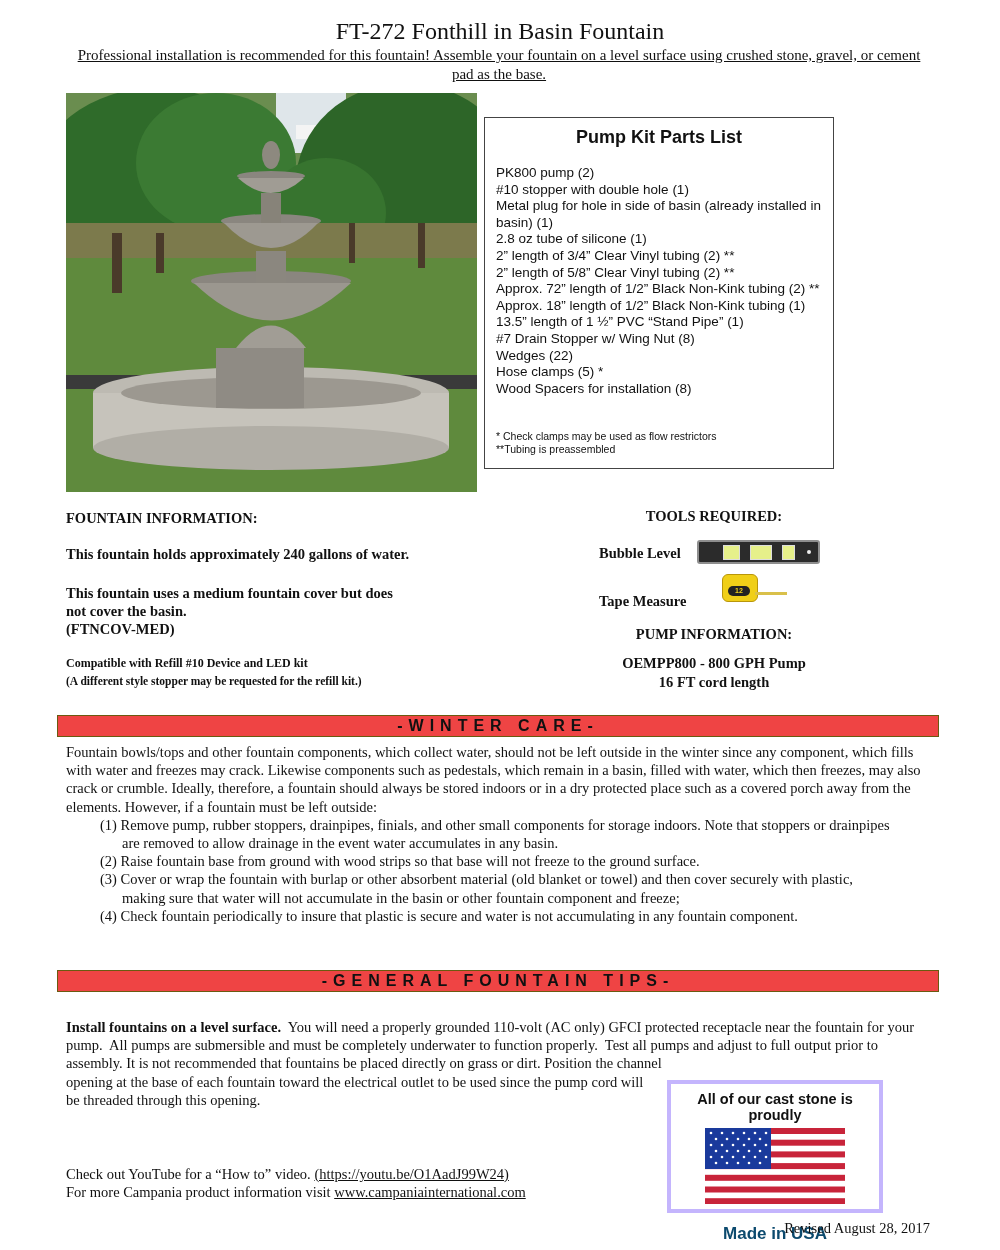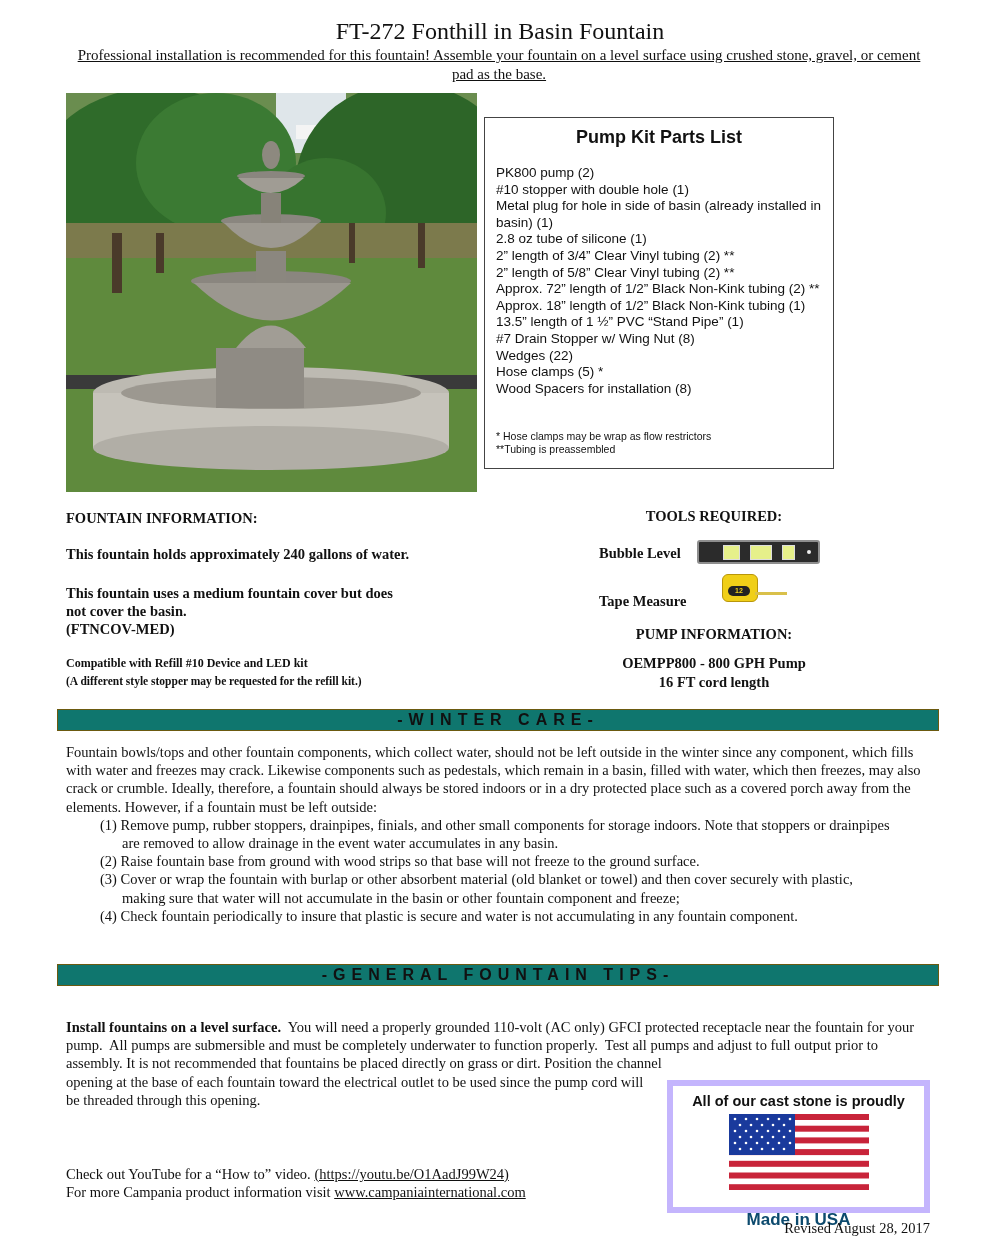--- a/index.html
+++ b/index.html
@@ -7,25 +7,25 @@
   .abs { position:absolute; }
   .title { left:0; width:1000px; top:17px; text-align:center; font-size:24px; line-height:28px; }
   .subtitle { left:66px; width:866px; top:46px; text-align:center; font-size:15px; line-height:19px; text-decoration:underline; }
   .photo { left:66px; top:93px; width:411px; height:399px; overflow:hidden; background:#5a7f45; }
   .parts-box { left:484px; top:117px; width:350px; height:352px; border:1px solid #444; box-sizing:border-box; font-family:"Liberation Sans", sans-serif; }
   .parts-title { text-align:center; font-weight:bold; font-size:18px; margin-top:8px; line-height:22px; }
   .parts-list { list-style:none; margin:0; padding:0; position:absolute; left:11px; top:47px; font-size:13.5px; line-height:16.6px; }
   .parts-notes { position:absolute; left:11px; top:312px; font-size:10.5px; line-height:13px; }
   .finfo { left:66px; width:400px; font-weight:bold; }
   .tools { left:594px; width:240px; text-align:center; font-weight:bold; }
-  .band { left:57px; width:882px; height:22px; background:#0f766e; border:1px solid #6b5a10; box-sizing:border-box; text-align:center; font-family:"Liberation Sans", sans-serif; font-weight:bold; font-size:16px; letter-spacing:6px; line-height:20px; }
+  .band { left:57px; width:882px; height:22px; background:#ef4444; border:1px solid #6b5a10; box-sizing:border-box; text-align:center; font-family:"Liberation Sans", sans-serif; font-weight:bold; font-size:16px; letter-spacing:6px; line-height:20px;margin-top:6px; }
   .para { left:66px; width:870px; font-size:14.5px; line-height:18.2px; }
   .wlist { list-style:none; margin:0; padding:0; }
   .wlist li { padding-left:22px; text-indent:-22px; }
-  .usa-box { left:667px; top:1080px; width:263px; height:133px; border:6px solid #c4b5fd; box-sizing:border-box; font-family:"Liberation Sans", sans-serif; text-align:center; }
+  .usa-box { left:667px; top:1080px; width:216px; height:133px; border:4px solid #c4b5fd; box-sizing:border-box; font-family:"Liberation Sans", sans-serif; text-align:center; }
   a { color:#111; }
 </style>
 </head>
 <body>
 
 <div class="abs title">FT-272 Fonthill in Basin Fountain</div>
 <div class="abs subtitle">Professional installation is recommended for this fountain! Assemble your fountain on a level surface using crushed stone, gravel, or cement pad as the base.</div>
 
 <div class="abs photo" title="Three-tier stone fountain in round basin on grass lawn with trees">
   <svg width="411" height="399" viewBox="0 0 411 399">
@@ -74,21 +74,21 @@
     <li>2” length of 5/8” Clear Vinyl tubing (2) **</li>
     <li>Approx. 72” length of 1/2” Black Non-Kink tubing (2) **</li>
     <li>Approx. 18” length of 1/2” Black Non-Kink tubing (1)</li>
     <li>13.5” length of 1 ½” PVC “Stand Pipe” (1)</li>
     <li>#7 Drain Stopper w/ Wing Nut (8)</li>
     <li>Wedges (22)</li>
     <li>Hose clamps (5) *</li>
     <li>Wood Spacers for installation (8)</li>
   </ul>
   <div class="parts-notes">
-    <div>* Hose clamps may be wrap as flow restrictors</div>
+    <div>* Check clamps may be used as flow restrictors</div>
     <div>**Tubing is preassembled</div>
   </div>
 </div>
 
 <div class="abs finfo" style="top:510px;font-size:14.5px;">FOUNTAIN INFORMATION:</div>
 <div class="abs finfo" style="top:546px;font-size:14.5px;">This fountain holds approximately 240 gallons of water.</div>
 <div class="abs finfo" style="top:584px;font-size:14.5px;line-height:18px;">
   <div>This fountain uses a medium fountain cover but does</div>
   <div>not cover the basin.</div>
   <div>(FTNCOV-MED)</div>

